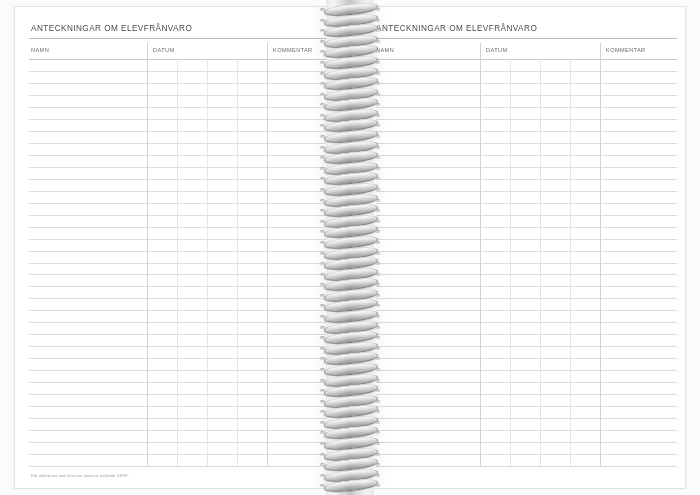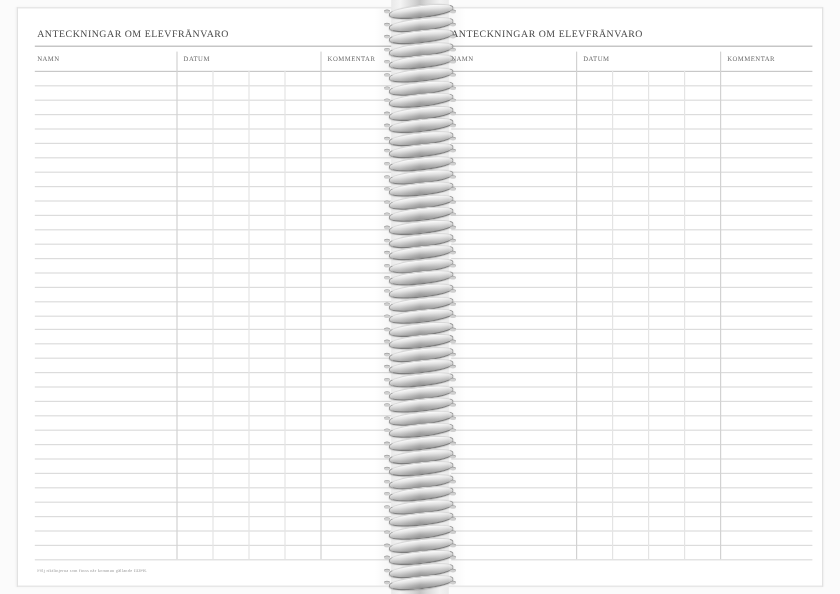--- a/index.html
+++ b/index.html
@@ -53,21 +53,20 @@
     top: 0; left: 0; width: 26px; height: 100%;
     background: linear-gradient(to left, rgba(0,0,0,0) 0%, rgba(0,0,0,0.07) 100%);
     pointer-events: none;
   }
 
   
   .content {
     position: absolute;
     inset: 0;
     padding: 0;
-    font-family: Liberation Serif, serif;
   }
   .title {
     position: absolute;
     top: 17px;
     left: 16px;
     font-size: 8.2px;
     letter-spacing: 0.45px;
     color: #4a4a4a;
     white-space: nowrap;
   }

